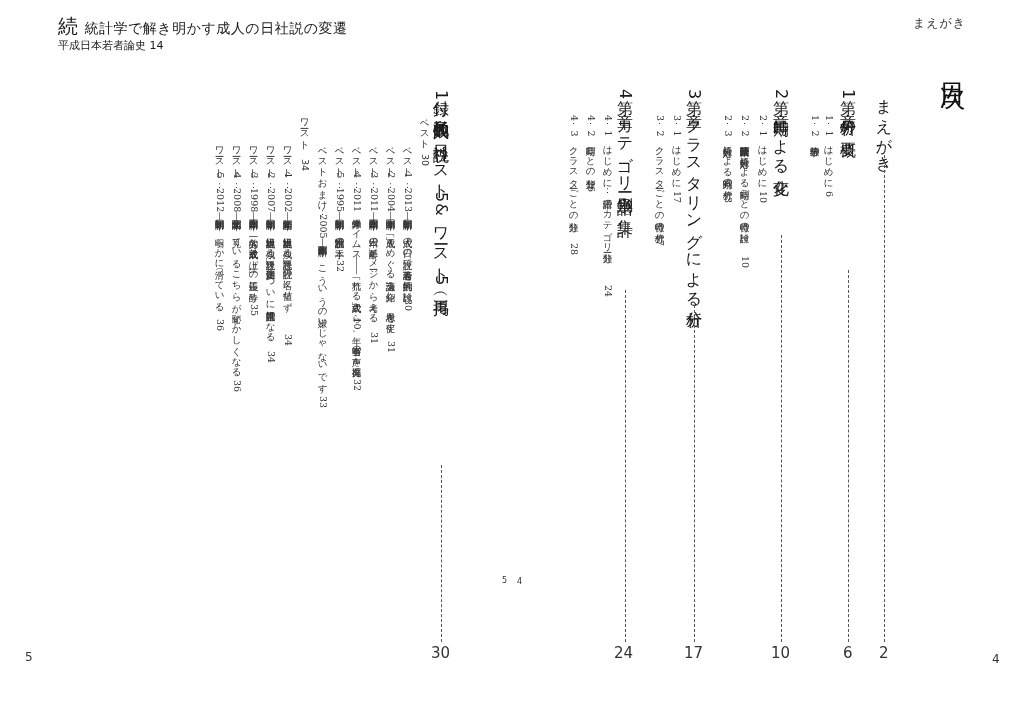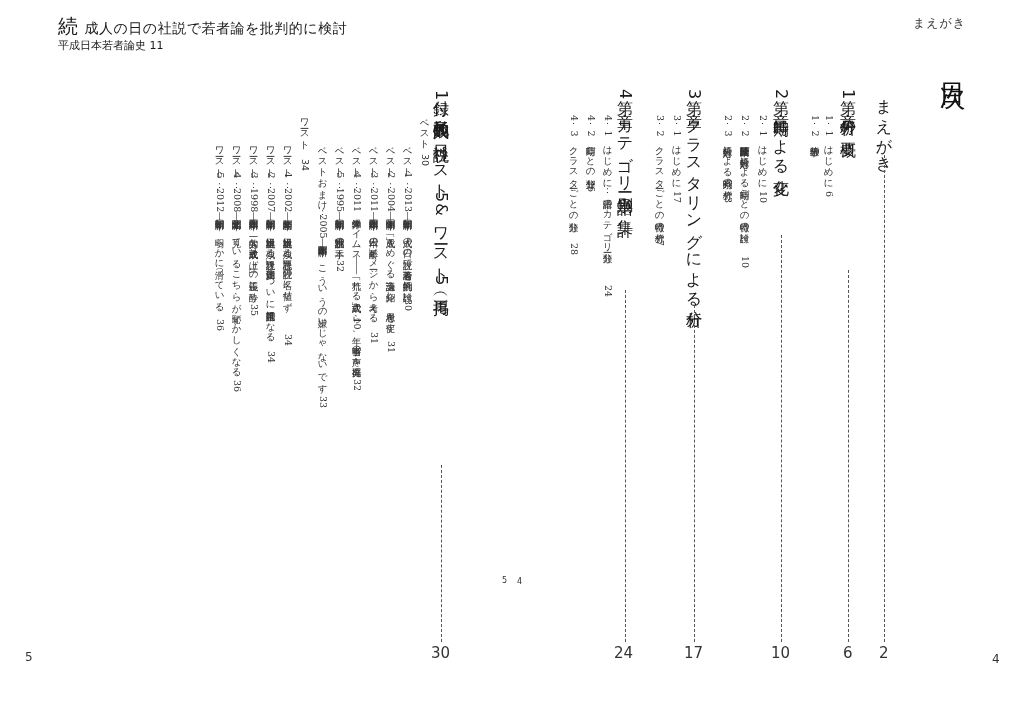--- a/index.html
+++ b/index.html
@@ -17,23 +17,23 @@
   .sec .pg { margin-top: 8px; display: inline-block; }
   .leader { position: absolute; width: 0; border-left: 1px dashed #555; }
   .pnum { position: absolute; font-size: 15px; color: #333; font-family: "DejaVu Sans", sans-serif; }
   .small { font-size: 8px; color: #333; }
   .folio { position: absolute; font-size: 12px; color: #333; }
 </style>
 </head>
 <body>
 
 <div class="abs hdr-title">
-  <span class="big">続</span><span>成人の日の社説で若者論を批判的に検討</span>
+  <span class="big">続</span><span>統計学で解き明かす成人の日社説の変遷</span>
 </div>
-<div class="abs hdr-sub">平成日本若者論史 11</div>
+<div class="abs hdr-sub">平成日本若者論史 14</div>
 <div class="abs maegaki-hdr">まえがき</div>
 <div class="abs mokuji">目次</div>
 
 <div class="vcol chap" style="left:876px; top:88px;">まえがき</div>
 <div class="leader" style="left:884px; top:155px; height:487px;"></div>
 <div class="pnum" style="left:879px; top:644px;">2</div>
 
 <div class="vcol chap" style="left:840px; top:88px;">第1章 分析の概要</div>
 <div class="leader" style="left:848px; top:270px; height:372px;"></div>
 <div class="pnum" style="left:843px; top:644px;">6</div>

